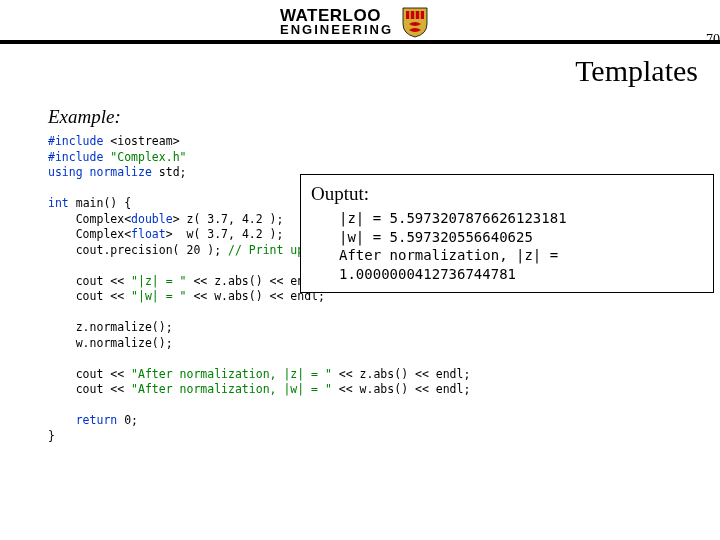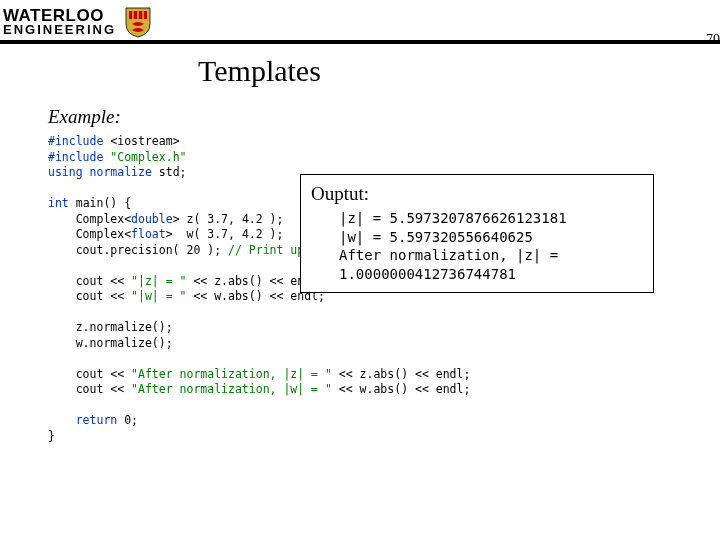--- a/index.html
+++ b/index.html
@@ -1,31 +1,31 @@
 <!DOCTYPE html>
 <html><head>
 <meta charset="utf-8">
 <style>
   * { margin: 0; padding: 0; box-sizing: border-box; }
   html, body { width: 720px; height: 540px; font-family: Arial, sans-serif; background: #fff; color: #000; }
-  .header { display: flex; align-items: center; justify-content: space-between; padding: 6px 14px 2px 3px; }
+  .header { display: flex; align-items: center; justify-content: space-between; padding: 6px 14px 2px 3px; flex-direction: column; }
   .brand { display: flex; align-items: center; gap: 8px; }
   .brand-text { font-weight: 700; font-size: 17px; line-height: 0.95; letter-spacing: 0.5px; }
   .brand-text .eng { display:block; letter-spacing: 2px; font-size:13px; }
   .crest svg { display:block; }
   .doc-title { font-family: "Times New Roman", serif; font-size: 15px; margin-right: 120px; color:#111; }
   .rule { height: 4px; background: #000; margin: 0 0 0 0; }
   .pagenum { position:absolute; top:32px; right:0; font-family:"Times New Roman",serif; font-size:14px; }
   .slide { position:relative; padding: 4px 22px 0 48px; }
-  .slide-title { font-family: "Times New Roman", serif; font-size: 30px; text-align: left; margin: 6px 0 18px 150px; }
+  .slide-title { font-family: "Times New Roman", serif; font-size: 30px; text-align: right; margin: 6px 0 18px 150px; }
   .example { font-family: "Times New Roman", serif; font-size: 19px; margin-bottom: 6px; font-style: italic; }
   .code { font-family: "Lucida Console", Consolas, monospace; font-size: 11.5px; line-height: 1.35; white-space: pre; }
   .kw { color: #0033cc; }
   .str { color: #008000; }
-  .output-box { position:absolute; top:130px; left:300px; width:354px; border:1.5px solid #000; padding:6px 10px 8px 10px; font-family:"Lucida Console", Consolas, monospace; font-size:14px; line-height:1.35; background:#fff; }
+  .output-box { position:absolute; top:130px; left:300px; width:414px; border:1.5px solid #000; padding:6px 10px 8px 10px; font-family:"Lucida Console", Consolas, monospace; font-size:14px; line-height:1.35; background:#fff; }
   .out-title { font-family:"Times New Roman", serif; font-size:19px; margin-bottom:2px; }
   .out-line { padding-left: 28px; }
 </style>
 </head>
 <body>
 
 <div class="header">
   <div class="brand">
     <div class="brand-text">
       <span>WATERLOO</span>

